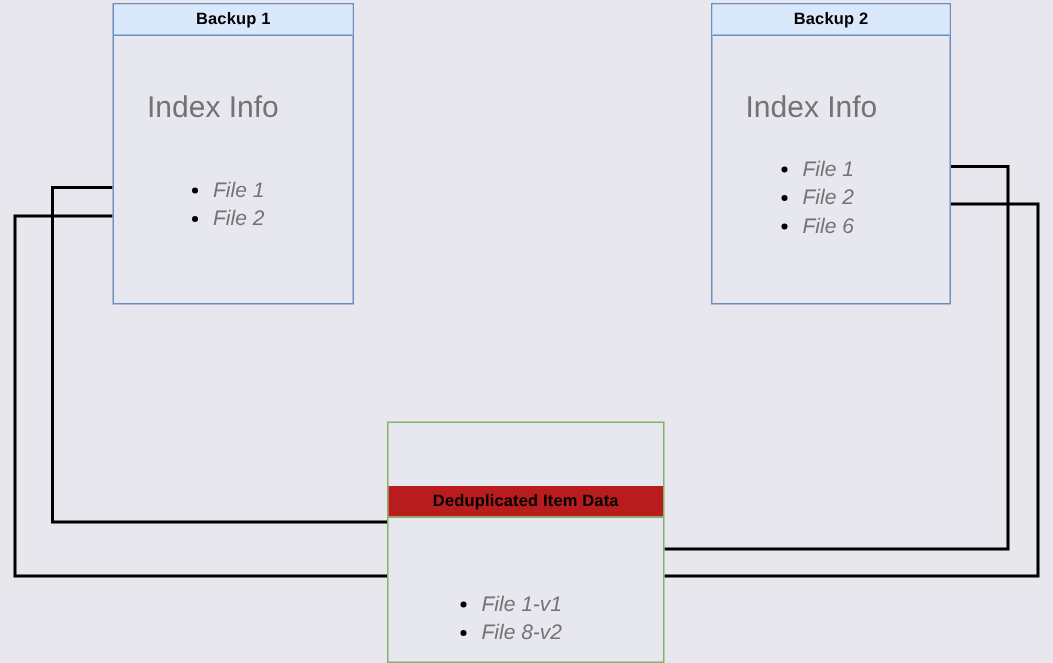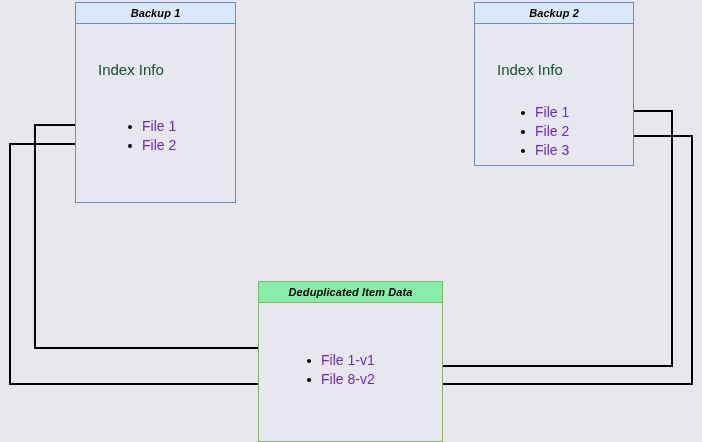--- a/index.html
+++ b/index.html
@@ -28,45 +28,46 @@
     height: 21px;
     background: #dae8fc;
     border-bottom: 1px solid #6c8ebf;
     display: flex;
     align-items: center;
     justify-content: center;
     font-size: 11px;
     font-weight: bold;
     color: #000000;
     letter-spacing: 0.1px;
-    font-style: italic;
   }
   .box.green .box-header {
-    background: #86efac;
+    background: #b91c1c;
     border-bottom-color: #82b366;
+    margin-top: 42px;
   }
   .box-body { position: relative; width: 100%; }
   .index-label {
     position: absolute;
-    font-size: 15px;
-    color: #14532d;
+    font-size: 20px;
+    color: #737373;
   }
   .file-list {
     position: absolute;
     margin: 0;
     padding: 0;
     list-style: none;
   }
   .file-list li {
     position: relative;
     font-size: 14px;
     line-height: 19px;
-    color: #6d28d9;
+    color: #737373;
     padding-left: 16px;
     white-space: nowrap;
+    font-style: italic;
   }
   .file-list li::before {
     content: "";
     position: absolute;
     left: 2px;
     top: 8px;
     width: 4px;
     height: 4px;
     border-radius: 50%;
     background: #000000;
@@ -105,28 +106,28 @@
     <div class="box-header">Backup 1</div>
     <div class="box-body" style="height:178px;">
       <div class="index-label" style="left:22px; top:37px;">Index Info</div>
       <ul class="file-list" style="left:50px; top:93px;">
         <li>File 1</li>
         <li>File 2</li>
       </ul>
     </div>
   </div>
 
-  <div class="box" style="left:474px; top:2px; width:160px; height:164px;">
+  <div class="box" style="left:474px; top:2px; width:160px; height:201px;">
     <div class="box-header">Backup 2</div>
     <div class="box-body" style="height:178px;">
       <div class="index-label" style="left:22px; top:37px;">Index Info</div>
       <ul class="file-list" style="left:44px; top:79px;">
         <li>File 1</li>
         <li>File 2</li>
-        <li>File 3</li>
+        <li>File 6</li>
       </ul>
     </div>
   </div>
 
   <div class="box green" style="left:258px; top:281px; width:185px; height:161px;">
     <div class="box-header">Deduplicated Item Data</div>
     <div class="box-body" style="height:166px;">
       <ul class="file-list" style="left:46px; top:48px;">
         <li>File 1-v1</li>
         <li>File 8-v2</li>

